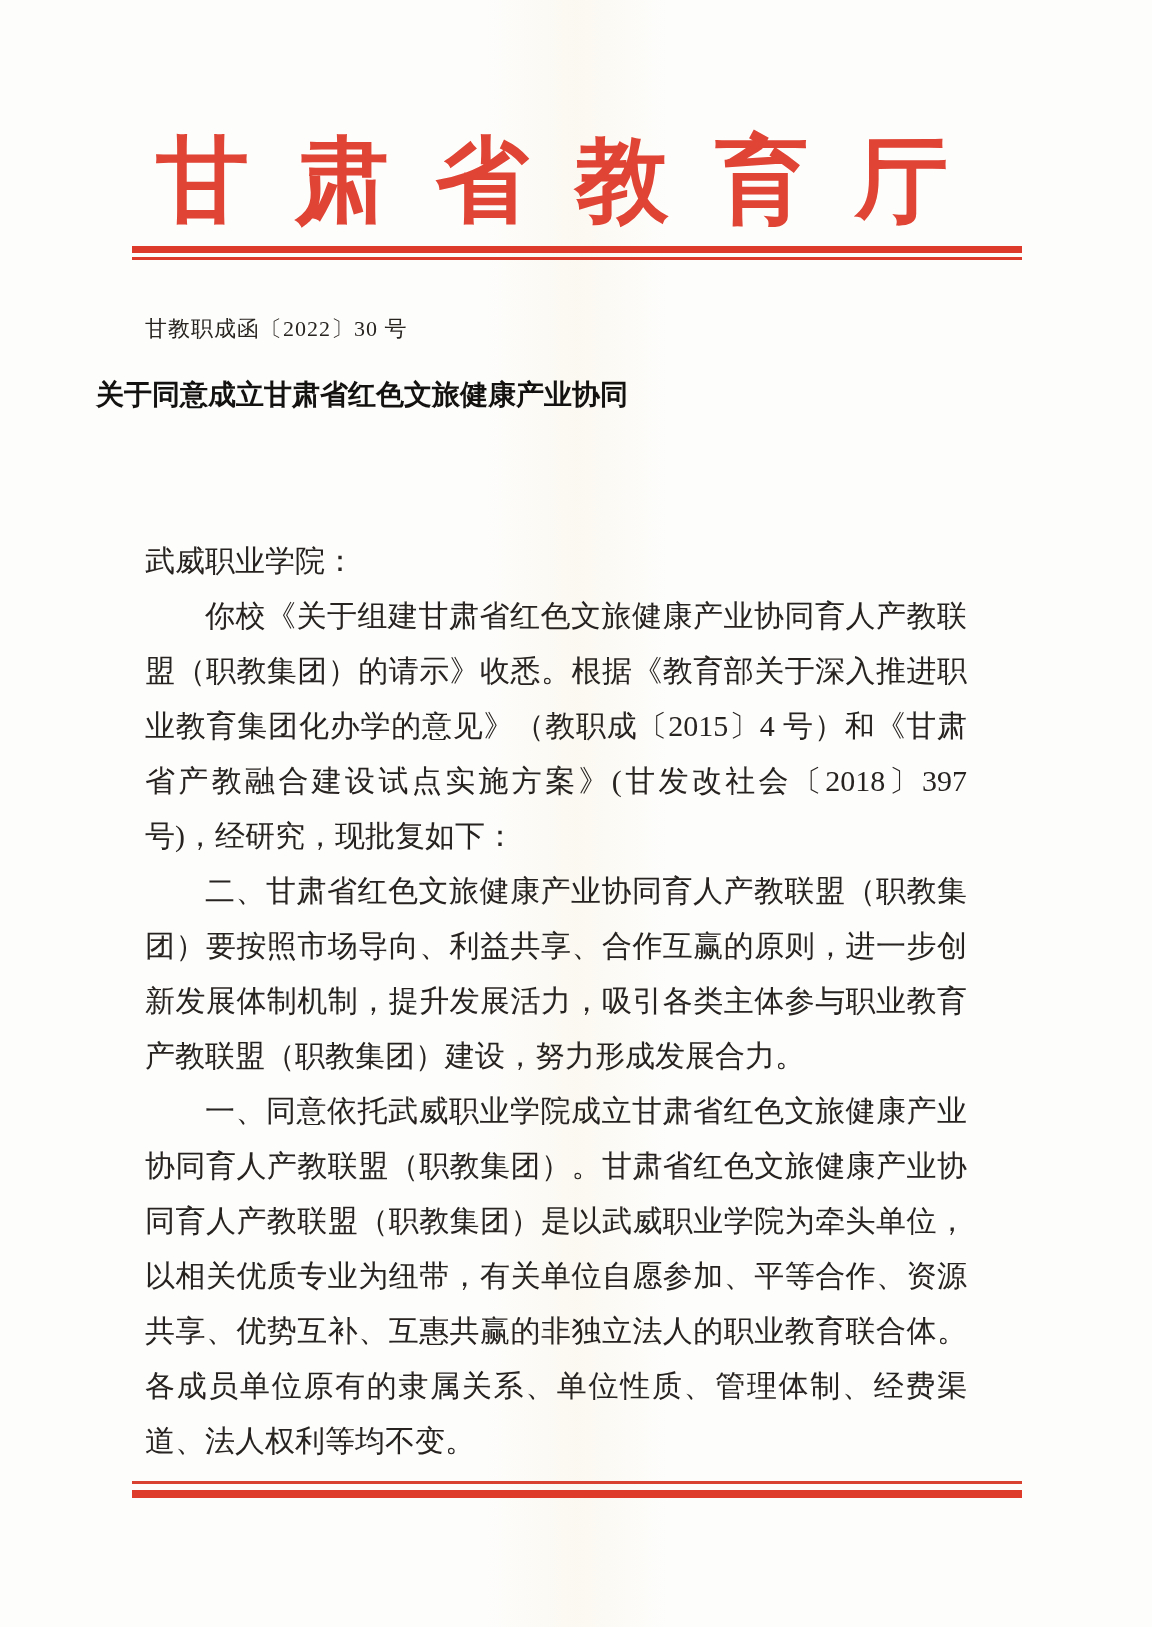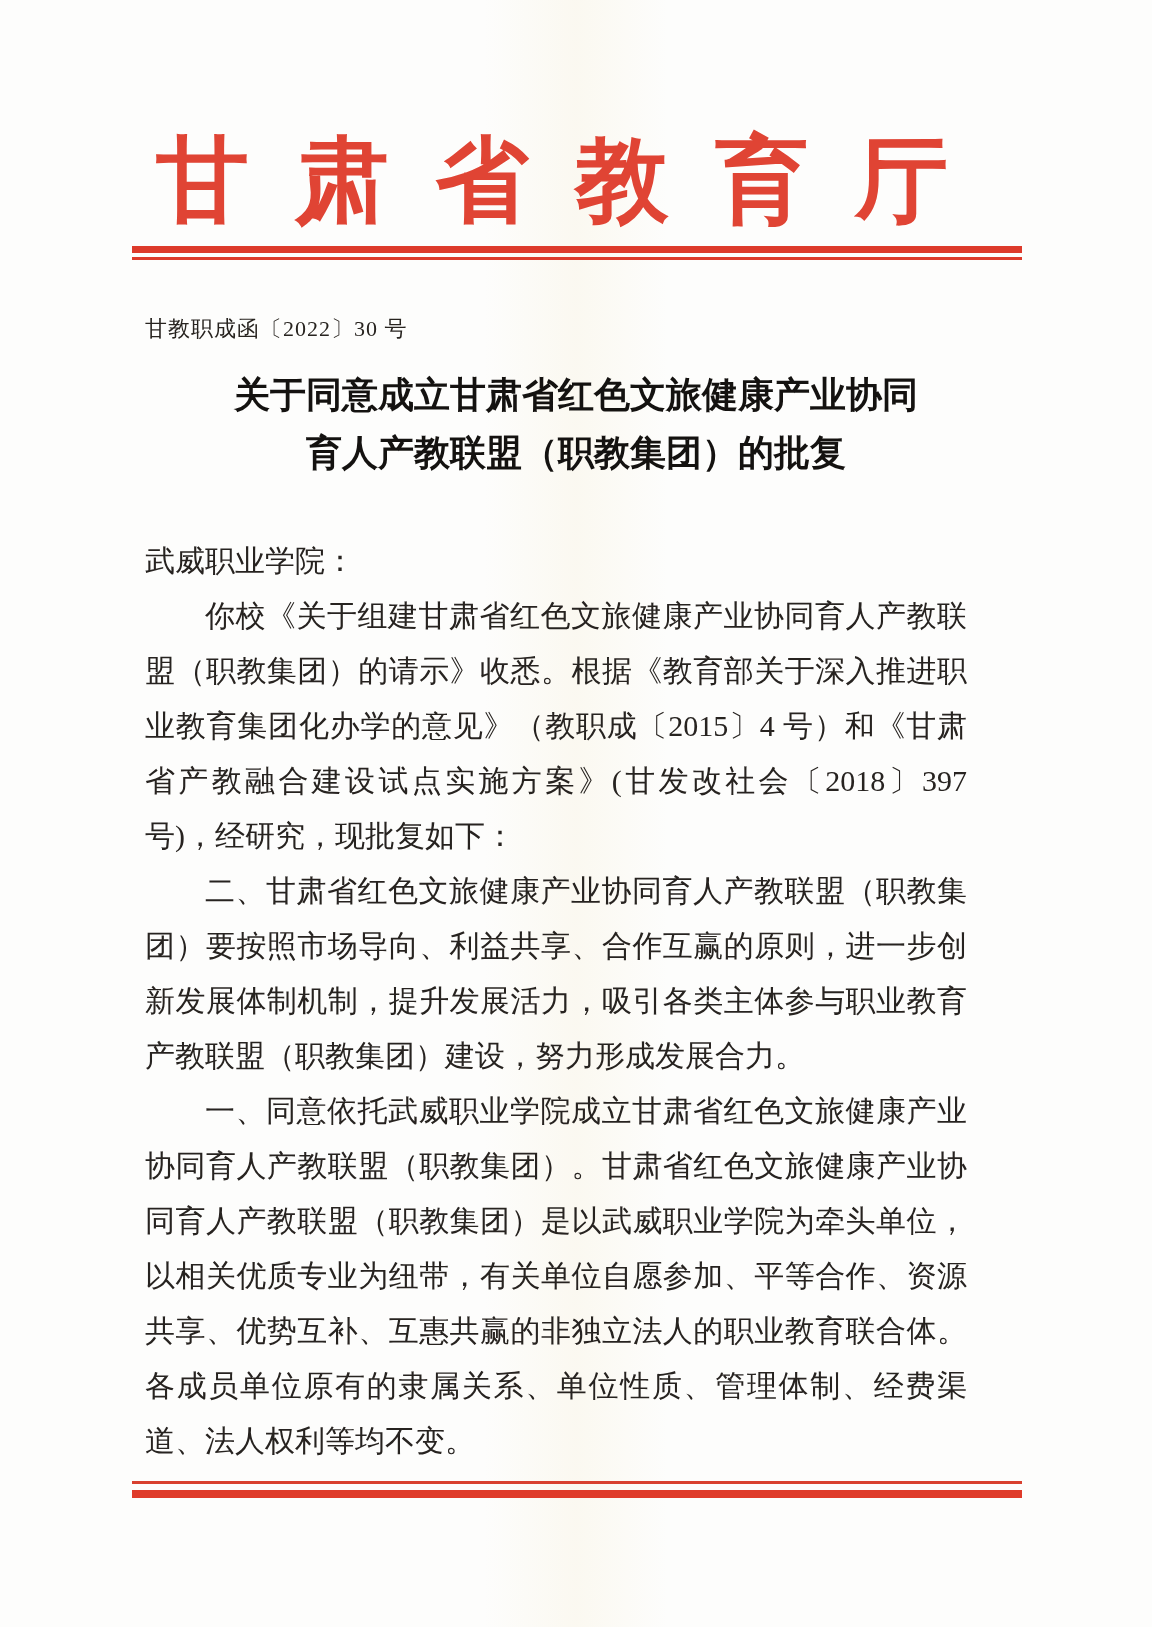--- a/index.html
+++ b/index.html
@@ -44,23 +44,23 @@
     left: 145px; top: 278px; width: 818px;
     text-align: left;
     font-size: 22px; color: #27231f;
     letter-spacing: 1px;
     margin-top: 36px;
   }
   
   .title {
     position: absolute;
     left: 96px; top: 366px; width: 960px;
-    text-align: center;
+    text-align: left;
     color: #141210;
-    font-size: 36px; font-weight: 800;
+    font-size: 28px; font-weight: 800;
     line-height: 58px;
     letter-spacing: 0px;
     margin: 0;
   }
   
   .body-text {
     position: absolute;
     left: 145px; top: 533px; width: 822px;
     color: #272320;
     font-size: 30px;
@@ -97,21 +97,20 @@
   <div class="rule-top">
     <div class="thick"></div>
     <div class="gap"></div>
     <div class="thin"></div>
   </div>
 
   <div class="doc-no">甘教职成函〔2022〕30 号</div>
 
   <h1 class="title">
     <span>关于同意成立甘肃省红色文旅健康产业协同</span><br>
-    <span>育人产教联盟（职教集团）的批复</span>
   </h1>
 
   <div class="body-text">
     <p>武威职业学院：</p>
     <p class="indent">你校《关于组建甘肃省红色文旅健康产业协同育人产教联盟（职教集团）的请示》收悉。根据《教育部关于深入推进职业教育集团化办学的意见》（教职成〔2015〕4 号）和《甘肃省产教融合建设试点实施方案》(甘发改社会〔2018〕397 号)，经研究，现批复如下：</p>
     <p class="indent">二、甘肃省红色文旅健康产业协同育人产教联盟（职教集团）要按照市场导向、利益共享、合作互赢的原则，进一步创新发展体制机制，提升发展活力，吸引各类主体参与职业教育产教联盟（职教集团）建设，努力形成发展合力。</p>
     <p class="indent">一、同意依托武威职业学院成立甘肃省红色文旅健康产业协同育人产教联盟（职教集团）。甘肃省红色文旅健康产业协同育人产教联盟（职教集团）是以武威职业学院为牵头单位，以相关优质专业为纽带，有关单位自愿参加、平等合作、资源共享、优势互补、互惠共赢的非独立法人的职业教育联合体。各成员单位原有的隶属关系、单位性质、管理体制、经费渠道、法人权利等均不变。</p>
   </div>
 
   <div class="rule-bottom">

